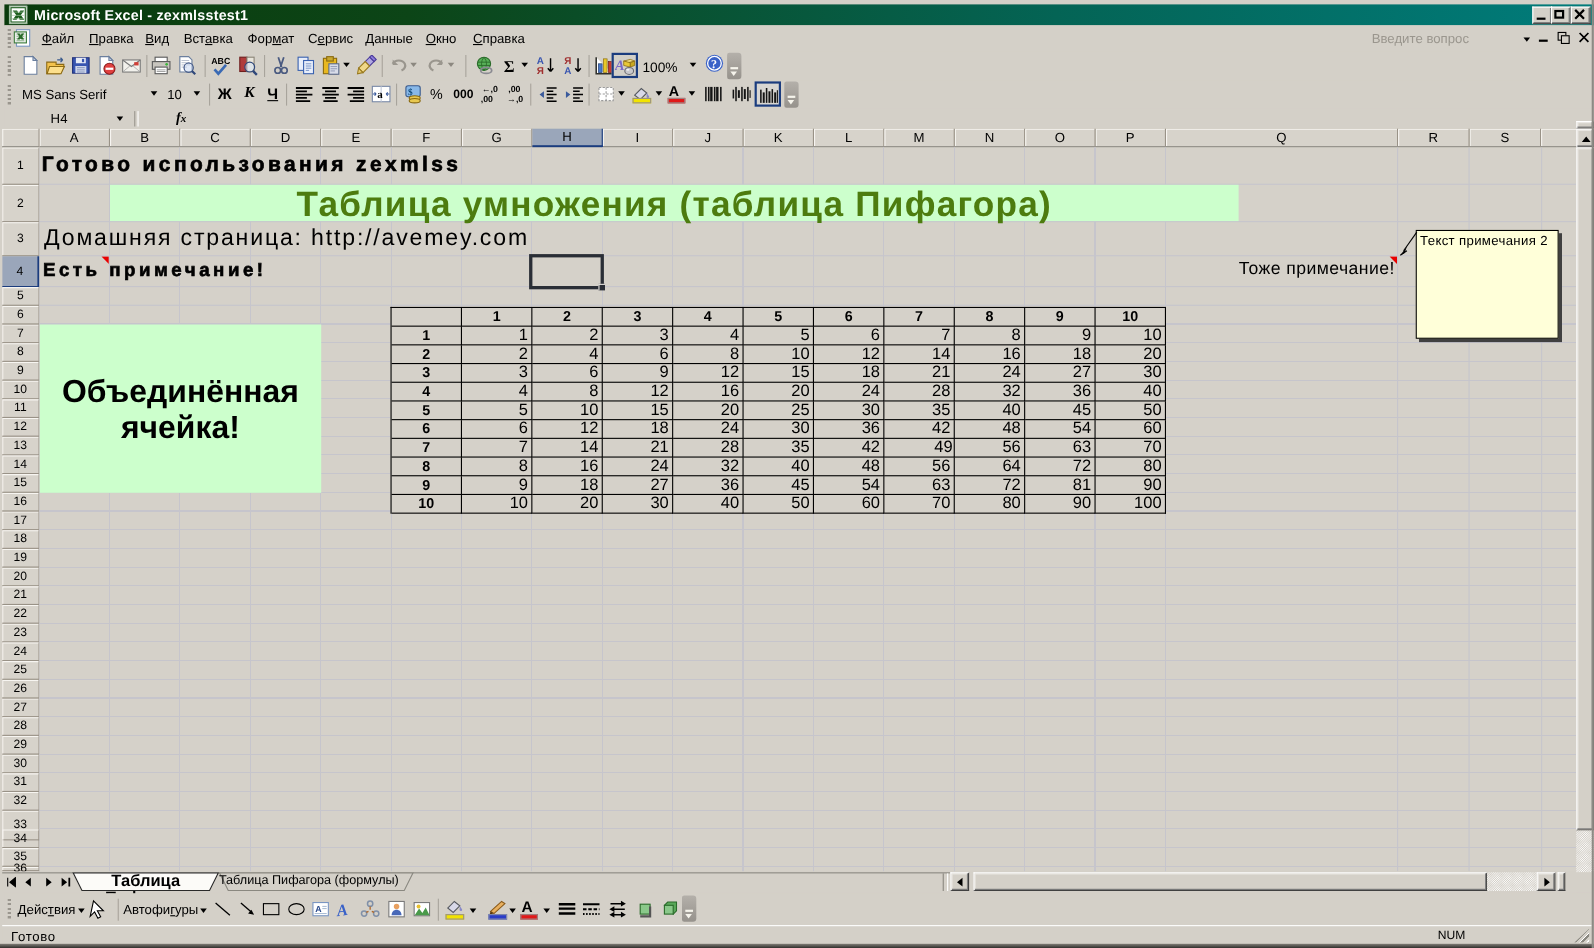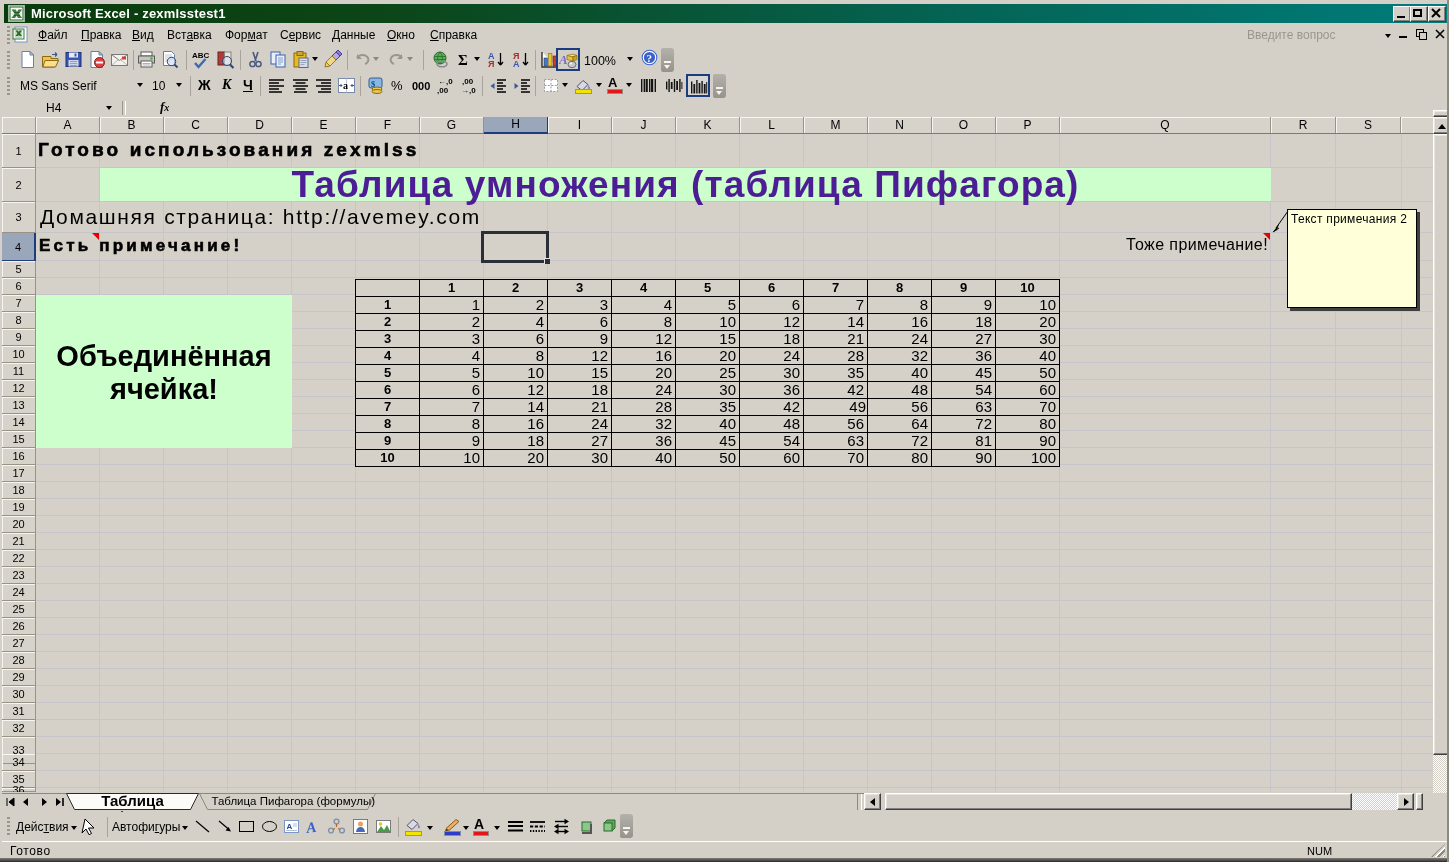--- a/index.html
+++ b/index.html
@@ -402,21 +402,21 @@
 </div>
 <div id="grid">
 <div class="hl" style="top:33px"></div>
 <div class="hl" style="top:67px"></div>
 <div class="hl" style="top:98px"></div>
 <div class="hl" style="top:126px"></div>
 <div class="hl" style="top:143px"></div>
 <div class="vl" style="left:1234px"></div>
 <div class="vl" style="left:1299px"></div>
 <div class="vl" style="left:1365px"></div>
-<div style="position:absolute;left:64px;top:34px;width:1171px;height:33px;background:#ccffcc;text-align:center;font-weight:bold;font-size:37px;letter-spacing:1.1px;line-height:34px;color:#4c1d95">Таблица умножения (таблица Пифагора)</div>
+<div style="position:absolute;left:64px;top:34px;width:1026px;height:33px;background:#ccffcc;text-align:center;font-weight:bold;font-size:32px;letter-spacing:1.1px;line-height:34px;color:#4d7c0f">Таблица умножения (таблица Пифагора)</div>
 <div style="position:absolute;left:2px;top:0;height:33px;font-weight:bold;font-size:19px;letter-spacing:3.1px;line-height:31px;white-space:nowrap;-webkit-text-stroke:0.6px #000">Готово использования zexmlss</div>
 <div style="position:absolute;left:3px;top:99px;height:27px;font-weight:bold;font-size:17px;letter-spacing:3.2px;line-height:26px;white-space:nowrap;-webkit-text-stroke:0.6px #000">Есть примечание!</div>
 <div style="position:absolute;left:4px;top:68px;height:30px;font-size:21px;letter-spacing:1.65px;line-height:30px;white-space:nowrap">Домашняя страница: http://avemey.com</div>
 <div style="position:absolute;right:165px;top:97px;height:27px;font-weight:normal;font-size:16px;letter-spacing:0.4px;line-height:28px;white-space:nowrap">Тоже примечание!</div>
 <div style="position:absolute;left:56px;top:99px;width:7px;height:7px;background:#e80000;clip-path:polygon(100% 0,0 0,100% 100%)"></div>
 <div style="position:absolute;left:1227px;top:99px;width:7px;height:7px;background:#e80000;clip-path:polygon(100% 0,0 0,100% 100%)"></div>
 <div style="position:absolute;left:0;top:161px;width:256px;height:153px;background:#ccffcc;text-align:center;font-weight:bold;font-size:29px;color:#000;padding-top:45px;box-sizing:border-box;line-height:33px">Объединённая<br>ячейка!</div>
 <div style="position:absolute;left:319px;top:145px;width:705px;height:188px;border-top:1px solid #000;border-left:1px solid #000;box-sizing:border-box;background:#d5d1c9">
       <div style="position:absolute;left:0px;top:0px;width:64px;height:17px;border-right:1px solid #000;border-bottom:1px solid #000;box-sizing:border-box;text-align:center;font-size:13px;line-height:16px"></div>
       <div style="position:absolute;left:64px;top:0px;width:64px;height:17px;border-right:1px solid #000;border-bottom:1px solid #000;box-sizing:border-box;text-align:center;font-size:13px;line-height:16px"><b>1</b></div>
@@ -569,21 +569,21 @@
       <path d="M50 1l5 4-5 4z" fill="#000"></path>
       <path d="M57 1v8" stroke="#000" stroke-width="1.6"></path>
     </svg>
   <svg style="position:absolute;left:63px;top:0" width="135" height="17">
       <path d="M1.5 0.5h132l-8 16h-116z" fill="#fcfbf8" stroke="#2a2a2a"></path>
     </svg>
     <div style="position:absolute;left:64px;top:0px;width:133px;height:17px;text-align:center;font-size:15px;font-weight:bold;line-height:16px">Таблица Пифагора</div>
   <svg style="position:absolute;left:196px;top:0" width="180" height="17">
       <path d="M1.5 0.5h176l-8 16h-160z" fill="#d4d0c8" stroke="#8a8880"></path>
     </svg>
-    <div style="position:absolute;left:197px;top:0px;width:176px;height:17px;text-align:right;font-size:11.5px;line-height:16px">Таблица Пифагора (формулы)</div>
+    <div style="position:absolute;left:197px;top:0px;width:176px;height:17px;text-align:left;font-size:11.5px;line-height:16px">Таблица Пифагора (формулы)</div>
 
   <div style="position:absolute;left:855px;top:1px;width:3px;height:16px;border-left:1px solid #8a8880;border-right:1px solid #fff"></div>
   <div class="sbtn" style="position:absolute;left:862px;top:0;width:17px;height:17px">
       <div style="position:absolute;left:5px;top:4px;width:0;height:0;border-top:4px solid transparent;border-bottom:4px solid transparent;border-right:5px solid #000"></div>
     </div>
   <div class="sbtn" style="position:absolute;left:883px;top:0;width:467px;height:17px"></div>
   <div class="dither" style="position:absolute;left:1350px;top:0;width:45px;height:17px"></div>
   <div class="sbtn" style="position:absolute;left:1395px;top:0;width:17px;height:17px">
       <div style="position:absolute;left:6px;top:4px;width:0;height:0;border-top:4px solid transparent;border-bottom:4px solid transparent;border-left:5px solid #000"></div>
     </div>

